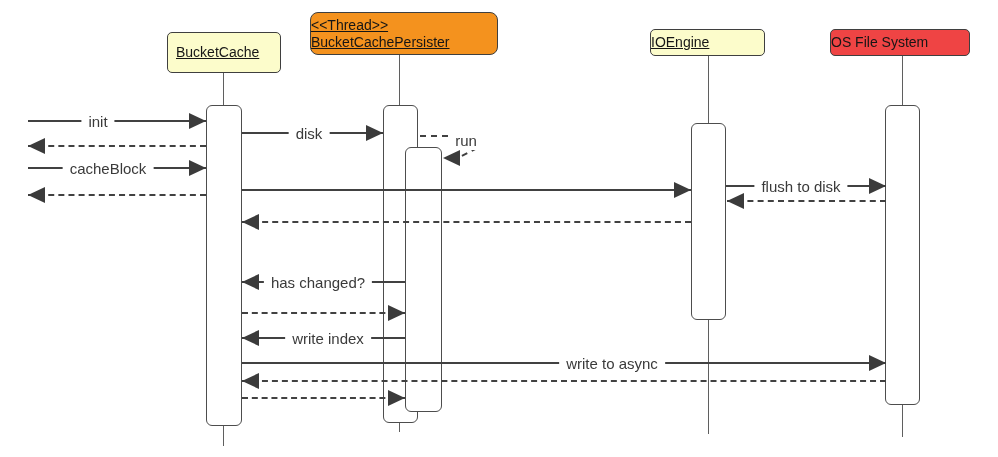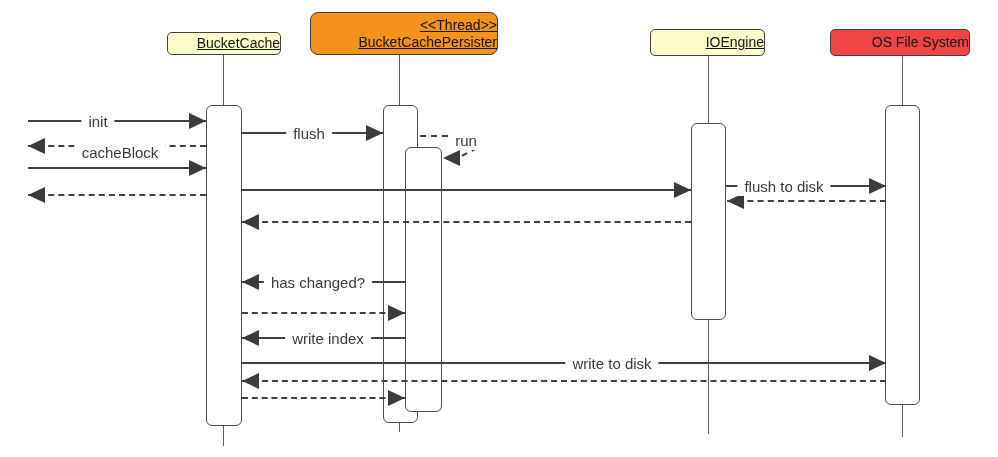--- a/index.html
+++ b/index.html
@@ -2,21 +2,21 @@
 <html><head>
 <meta charset="utf-8">
 <style>
   html,body{margin:0;padding:0;background:#fff;}
   #canvas{
     position:relative;width:998px;height:457px;background:#ffffff;overflow:hidden;
     font-family:"Liberation Sans","DejaVu Sans",sans-serif;
   }
   .pbox{
     position:absolute;box-sizing:border-box;border:1.6px solid #3f3f3f;border-radius:5px;
-    display:flex;flex-direction:column;align-items:flex-end;justify-content:center;
+    display:flex;flex-direction:column;align-items:flex-start;justify-content:center;
     font-size:14px;color:#161616;line-height:17px;text-align:center;z-index:3;
   }
   .pbox .ul{text-decoration:underline;}
   .lifeline{position:absolute;width:0;border-left:1.6px solid #5f5f5f;z-index:1;}
   .activation{
     position:absolute;box-sizing:border-box;background:#ffffff;
     border:1.6px solid #4d4d4d;border-radius:6px;z-index:2;
   }
   .msg-line{position:absolute;height:0;border-top:2px solid #414141;z-index:4;}
   .msg-line.dashed{border-top-style:dashed;}
@@ -36,21 +36,21 @@
 
   <div class="lifeline" style="left:223px;top:55px;height:50px;"></div>
   <div class="lifeline" style="left:223px;top:426px;height:20px;"></div>
   <div class="lifeline" style="left:399px;top:55px;height:50px;"></div>
   <div class="lifeline" style="left:399px;top:423px;height:9px;"></div>
   <div class="lifeline" style="left:708px;top:56px;height:67px;"></div>
   <div class="lifeline" style="left:708px;top:320px;height:114px;"></div>
   <div class="lifeline" style="left:902px;top:56px;height:49px;"></div>
   <div class="lifeline" style="left:902px;top:405px;height:32px;"></div>
 
-  <div class="pbox" style="left:167px;top:32px;width:114px;height:23px;background:#FCFCCB;">
+  <div class="pbox" style="left:167px;top:32px;width:114px;height:41px;background:#FCFCCB;padding-left:8px;">
     <span class="ul">BucketCache</span>
   </div>
   <div class="pbox" style="left:310px;top:12px;width:188px;height:43px;background:#F4921E;border-radius:8px;">
     <span class="ul">&lt;&lt;Thread&gt;&gt;</span>
     <span class="ul">BucketCachePersister</span>
   </div>
   <div class="pbox" style="left:650px;top:29px;width:115px;height:27px;background:#FCFCCB;">
     <span class="ul">IOEngine</span>
   </div>
   <div class="pbox" style="left:830px;top:29px;width:140px;height:27px;background:#ef4444;">
@@ -65,61 +65,61 @@
 
   <div class="msg-line" style="left:28px;top:120px;width:178px;"></div>
   <div class="arrow right" style="left:189px;top:113px;"></div>
   <div class="msg-label" style="left:98px;top:112px;">init</div>
 
   <div class="msg-line dashed" style="left:28px;top:145px;width:178px;"></div>
   <div class="arrow left" style="left:28px;top:138px;"></div>
 
   <div class="msg-line" style="left:28px;top:167px;width:178px;"></div>
   <div class="arrow right" style="left:189px;top:160px;"></div>
-  <div class="msg-label" style="left:108px;top:143px;margin-left:12px;">cacheBlock</div>
+  <div class="msg-label" style="left:108px;top:159px;">cacheBlock</div>
 
   <div class="msg-line dashed" style="left:28px;top:194px;width:178px;"></div>
   <div class="arrow left" style="left:28px;top:187px;"></div>
 
   <div class="msg-line" style="left:242px;top:132px;width:141px;"></div>
   <div class="arrow right" style="left:366px;top:125px;"></div>
-  <div class="msg-label" style="left:309px;top:124px;">flush</div>
+  <div class="msg-label" style="left:309px;top:124px;">disk</div>
 
   <div class="msg-line dashed" style="left:420px;top:135px;width:28px;"></div>
   <div class="diag-dash" style="left:461px;top:151px;width:17px;"></div>
   <div class="arrow left" style="left:443px;top:150px;"></div>
   <div class="msg-label" style="left:466px;top:131px;">run</div>
 
   <div class="msg-line" style="left:242px;top:189px;width:449px;"></div>
   <div class="arrow right" style="left:674px;top:182px;"></div>
 
   <div class="msg-line" style="left:726px;top:185px;width:160px;"></div>
   <div class="arrow right" style="left:869px;top:178px;"></div>
-  <div class="msg-label" style="left:784px;top:177px;">flush to disk</div>
+  <div class="msg-label" style="left:801px;top:177px;">flush to disk</div>
 
   <div class="msg-line dashed" style="left:727px;top:200px;width:159px;"></div>
   <div class="arrow left" style="left:727px;top:193px;"></div>
 
   <div class="msg-line dashed" style="left:242px;top:221px;width:449px;"></div>
   <div class="arrow left" style="left:242px;top:214px;"></div>
 
   <div class="msg-line" style="left:242px;top:281px;width:163px;"></div>
   <div class="arrow left" style="left:242px;top:274px;"></div>
   <div class="msg-label" style="left:318px;top:273px;">has changed?</div>
 
   <div class="msg-line dashed" style="left:242px;top:312px;width:163px;"></div>
   <div class="arrow right" style="left:388px;top:305px;"></div>
 
   <div class="msg-line" style="left:242px;top:337px;width:163px;"></div>
   <div class="arrow left" style="left:242px;top:330px;"></div>
   <div class="msg-label" style="left:328px;top:329px;">write index</div>
 
   <div class="msg-line" style="left:242px;top:362px;width:644px;"></div>
   <div class="arrow right" style="left:869px;top:355px;"></div>
-  <div class="msg-label" style="left:612px;top:354px;">write to disk</div>
+  <div class="msg-label" style="left:612px;top:354px;">write to async</div>
 
   <div class="msg-line dashed" style="left:242px;top:380px;width:644px;"></div>
   <div class="arrow left" style="left:242px;top:373px;"></div>
 
   <div class="msg-line dashed" style="left:242px;top:397px;width:163px;"></div>
   <div class="arrow right" style="left:388px;top:390px;"></div>
 
 </div>
 
 </body></html>

